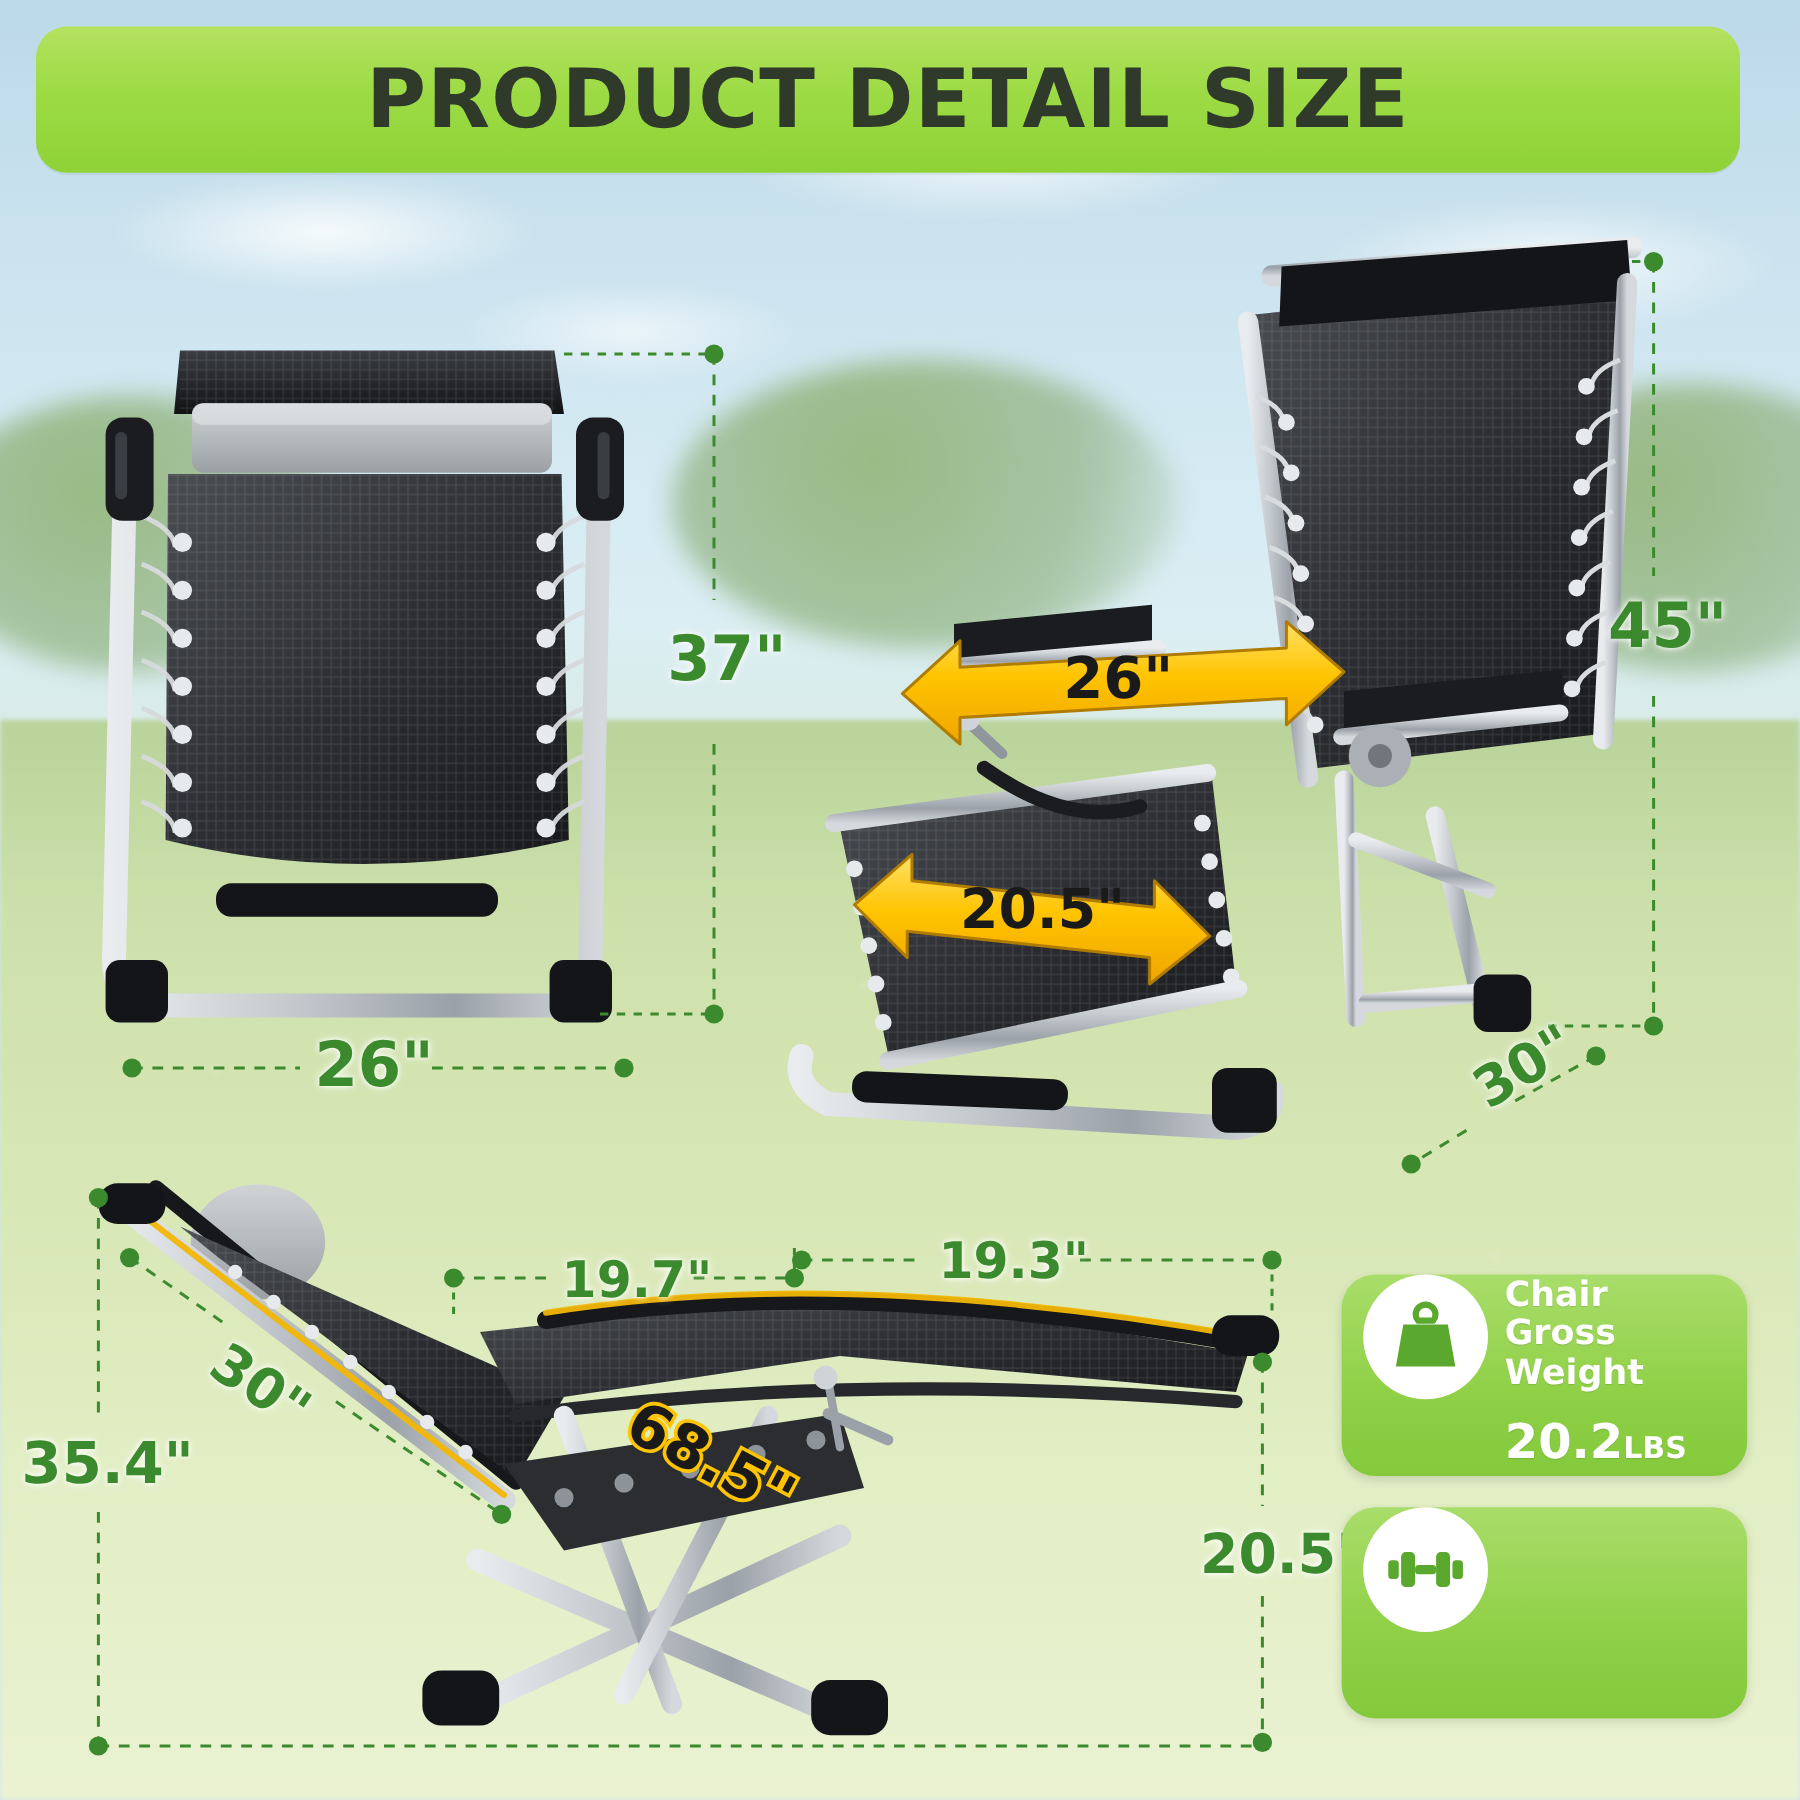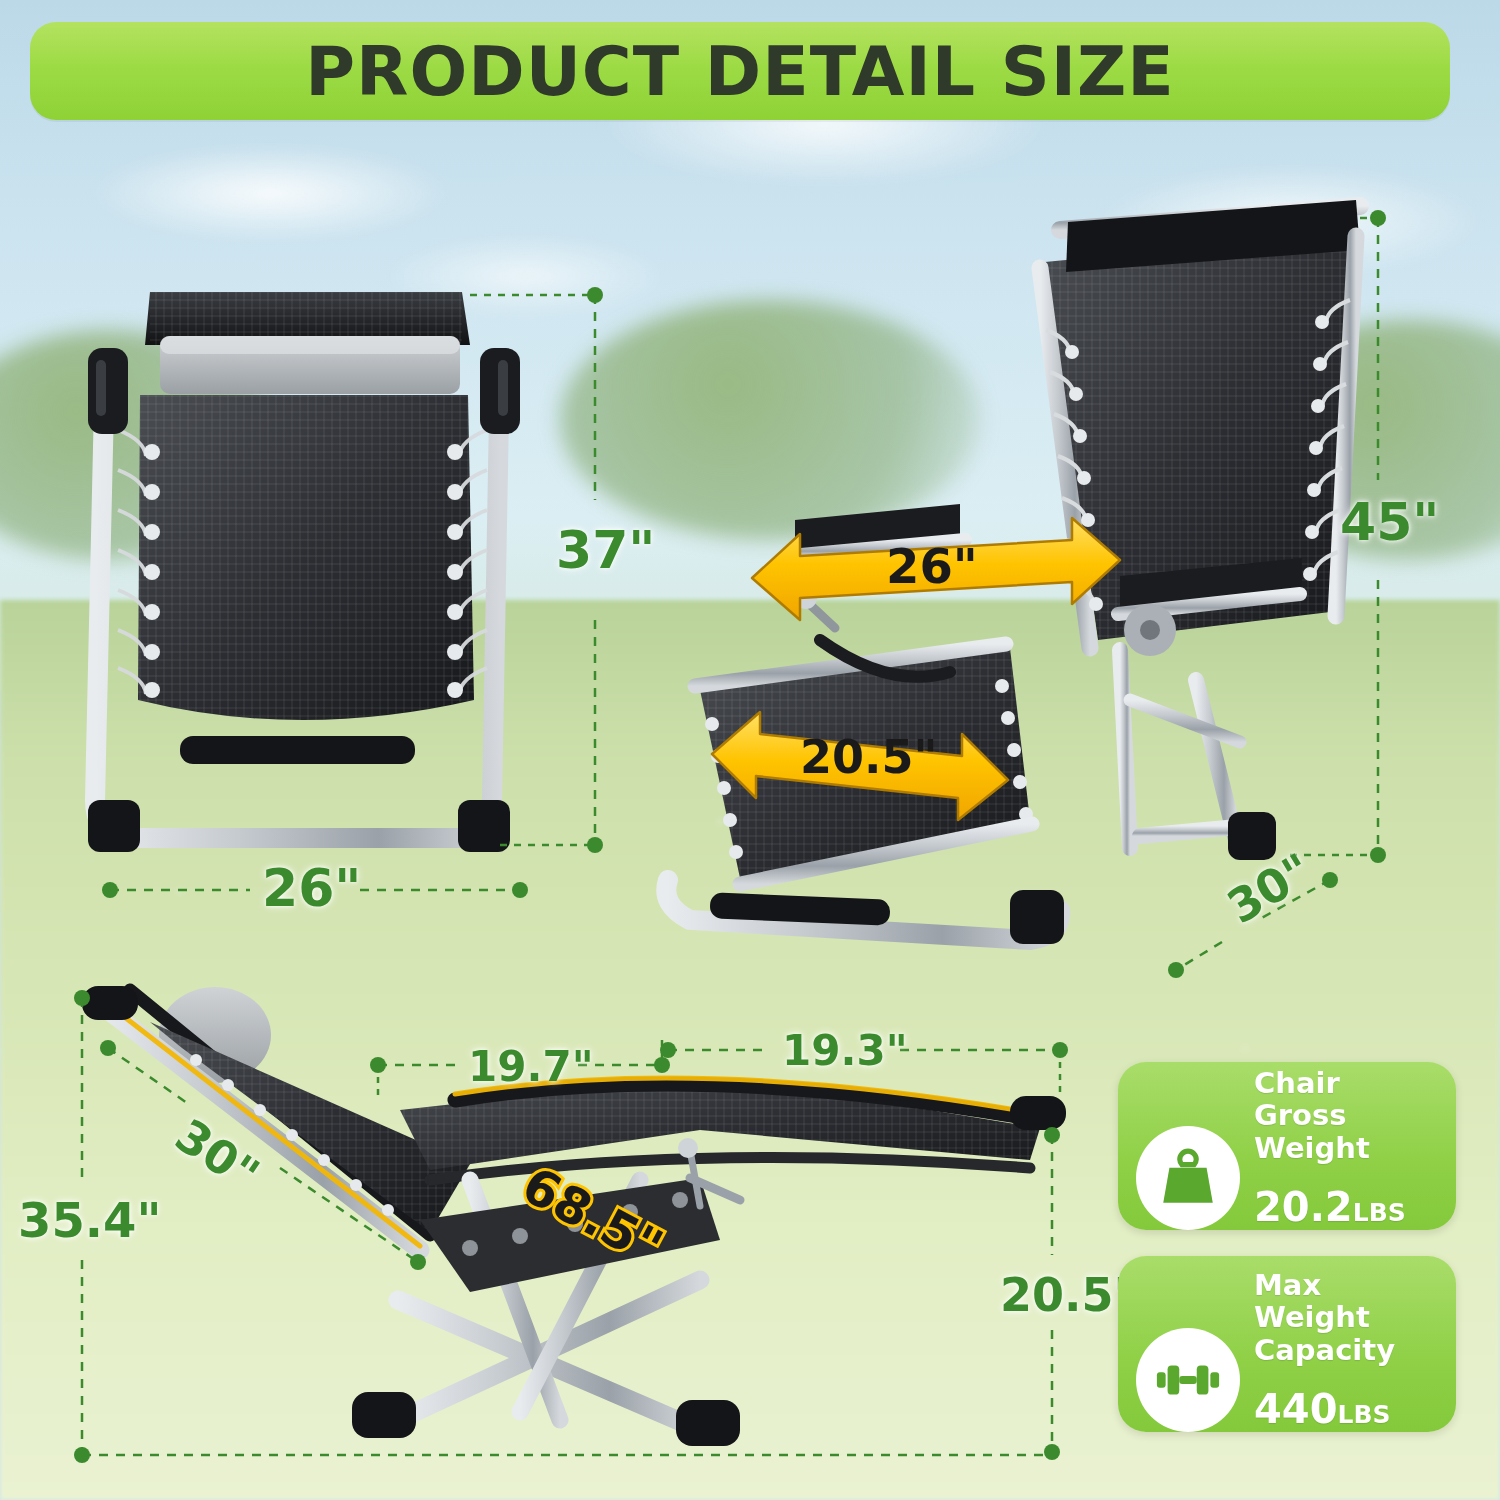--- a/index.html
+++ b/index.html
@@ -41,21 +41,21 @@
       radial-gradient(circle 4px at 27% 62%, rgba(255,255,255,.5), rgba(255,255,255,0) 70%),
       radial-gradient(circle 6px at 48% 22%, rgba(255,255,255,.45), rgba(255,255,255,0) 70%),
       radial-gradient(circle 4px at 68% 74%, rgba(255,255,255,.5), rgba(255,255,255,0) 70%),
       radial-gradient(circle 5px at 83% 48%, rgba(255,255,255,.45), rgba(255,255,255,0) 70%),
       radial-gradient(circle 4px at 93% 86%, rgba(255,255,255,.4), rgba(255,255,255,0) 70%),
       radial-gradient(circle 4px at 38% 90%, rgba(255,255,255,.4), rgba(255,255,255,0) 70%);
     filter:blur(3px);
   }
   
   .title-banner{
-    position:absolute;left:30px;top:22px;width:1420px;height:98px;
+    position:absolute;left:30px;top:22px;width:1420px;height:122px;
     border-radius:26px;
     background:linear-gradient(180deg,#b4e260 0%,#9ddb45 45%,#8ed236 100%);
     display:flex;align-items:center;justify-content:center;
     box-shadow:0 2px 0 rgba(0,0,0,.05);
   }
   .title-banner h1{
     margin:0;font-size:68px;font-weight:bold;letter-spacing:1px;
     color:#2f3a2b;font-family:"DejaVu Sans",sans-serif;
   }
   
@@ -69,21 +69,21 @@
   }
   .arrow-label{
     position:absolute;font-weight:bold;color:#1a1a1a;
     font-family:"DejaVu Sans",sans-serif;white-space:nowrap;
   }
   
   .info-card{
     position:absolute;border-radius:28px;
     background:linear-gradient(180deg,#a9dd6a 0%,#8fd046 60%,#84c93c 100%);
     box-shadow:0 3px 8px rgba(0,0,0,.12);
-    display:flex;align-items:flex-end;padding:0 18px;box-sizing:border-box;
+    display:flex;align-items:flex-start;padding:0 18px;box-sizing:border-box;
   }
   .info-icon{
     width:104px;height:104px;border-radius:50%;background:#fff;
     display:flex;align-items:center;justify-content:center;flex:0 0 auto;
     margin-right:14px;
   }
   .info-texts{display:flex;flex-direction:column;justify-content:center;}
   .info-title{
     font-size:29px;font-weight:bold;color:#ffffff;line-height:1.12;
     font-family:"DejaVu Sans",sans-serif;
@@ -463,20 +463,13 @@
 <div class="info-card" style="left:1118px;top:1256px;width:338px;height:176px;">
   <div class="info-icon">
     <svg width="70" height="70" viewBox="0 0 72 72">
       <rect x="4" y="28" width="9" height="16" rx="3" fill="#5aa92e"></rect>
       <rect x="15" y="21" width="12" height="30" rx="4" fill="#5aa92e"></rect>
       <rect x="27" y="32" width="18" height="8" rx="3" fill="#5aa92e"></rect>
       <rect x="45" y="21" width="12" height="30" rx="4" fill="#5aa92e"></rect>
       <rect x="59" y="28" width="9" height="16" rx="3" fill="#5aa92e"></rect>
     </svg>
   </div>
-  <div class="info-texts">
-    <div class="info-title">Max Weight</div>
-    <div class="info-title">Capacity</div>
-    <div class="info-value">
-      <span>440</span><span class="unit">LBS</span>
-    </div>
-  </div>
 </div>
 
 </body></html>

